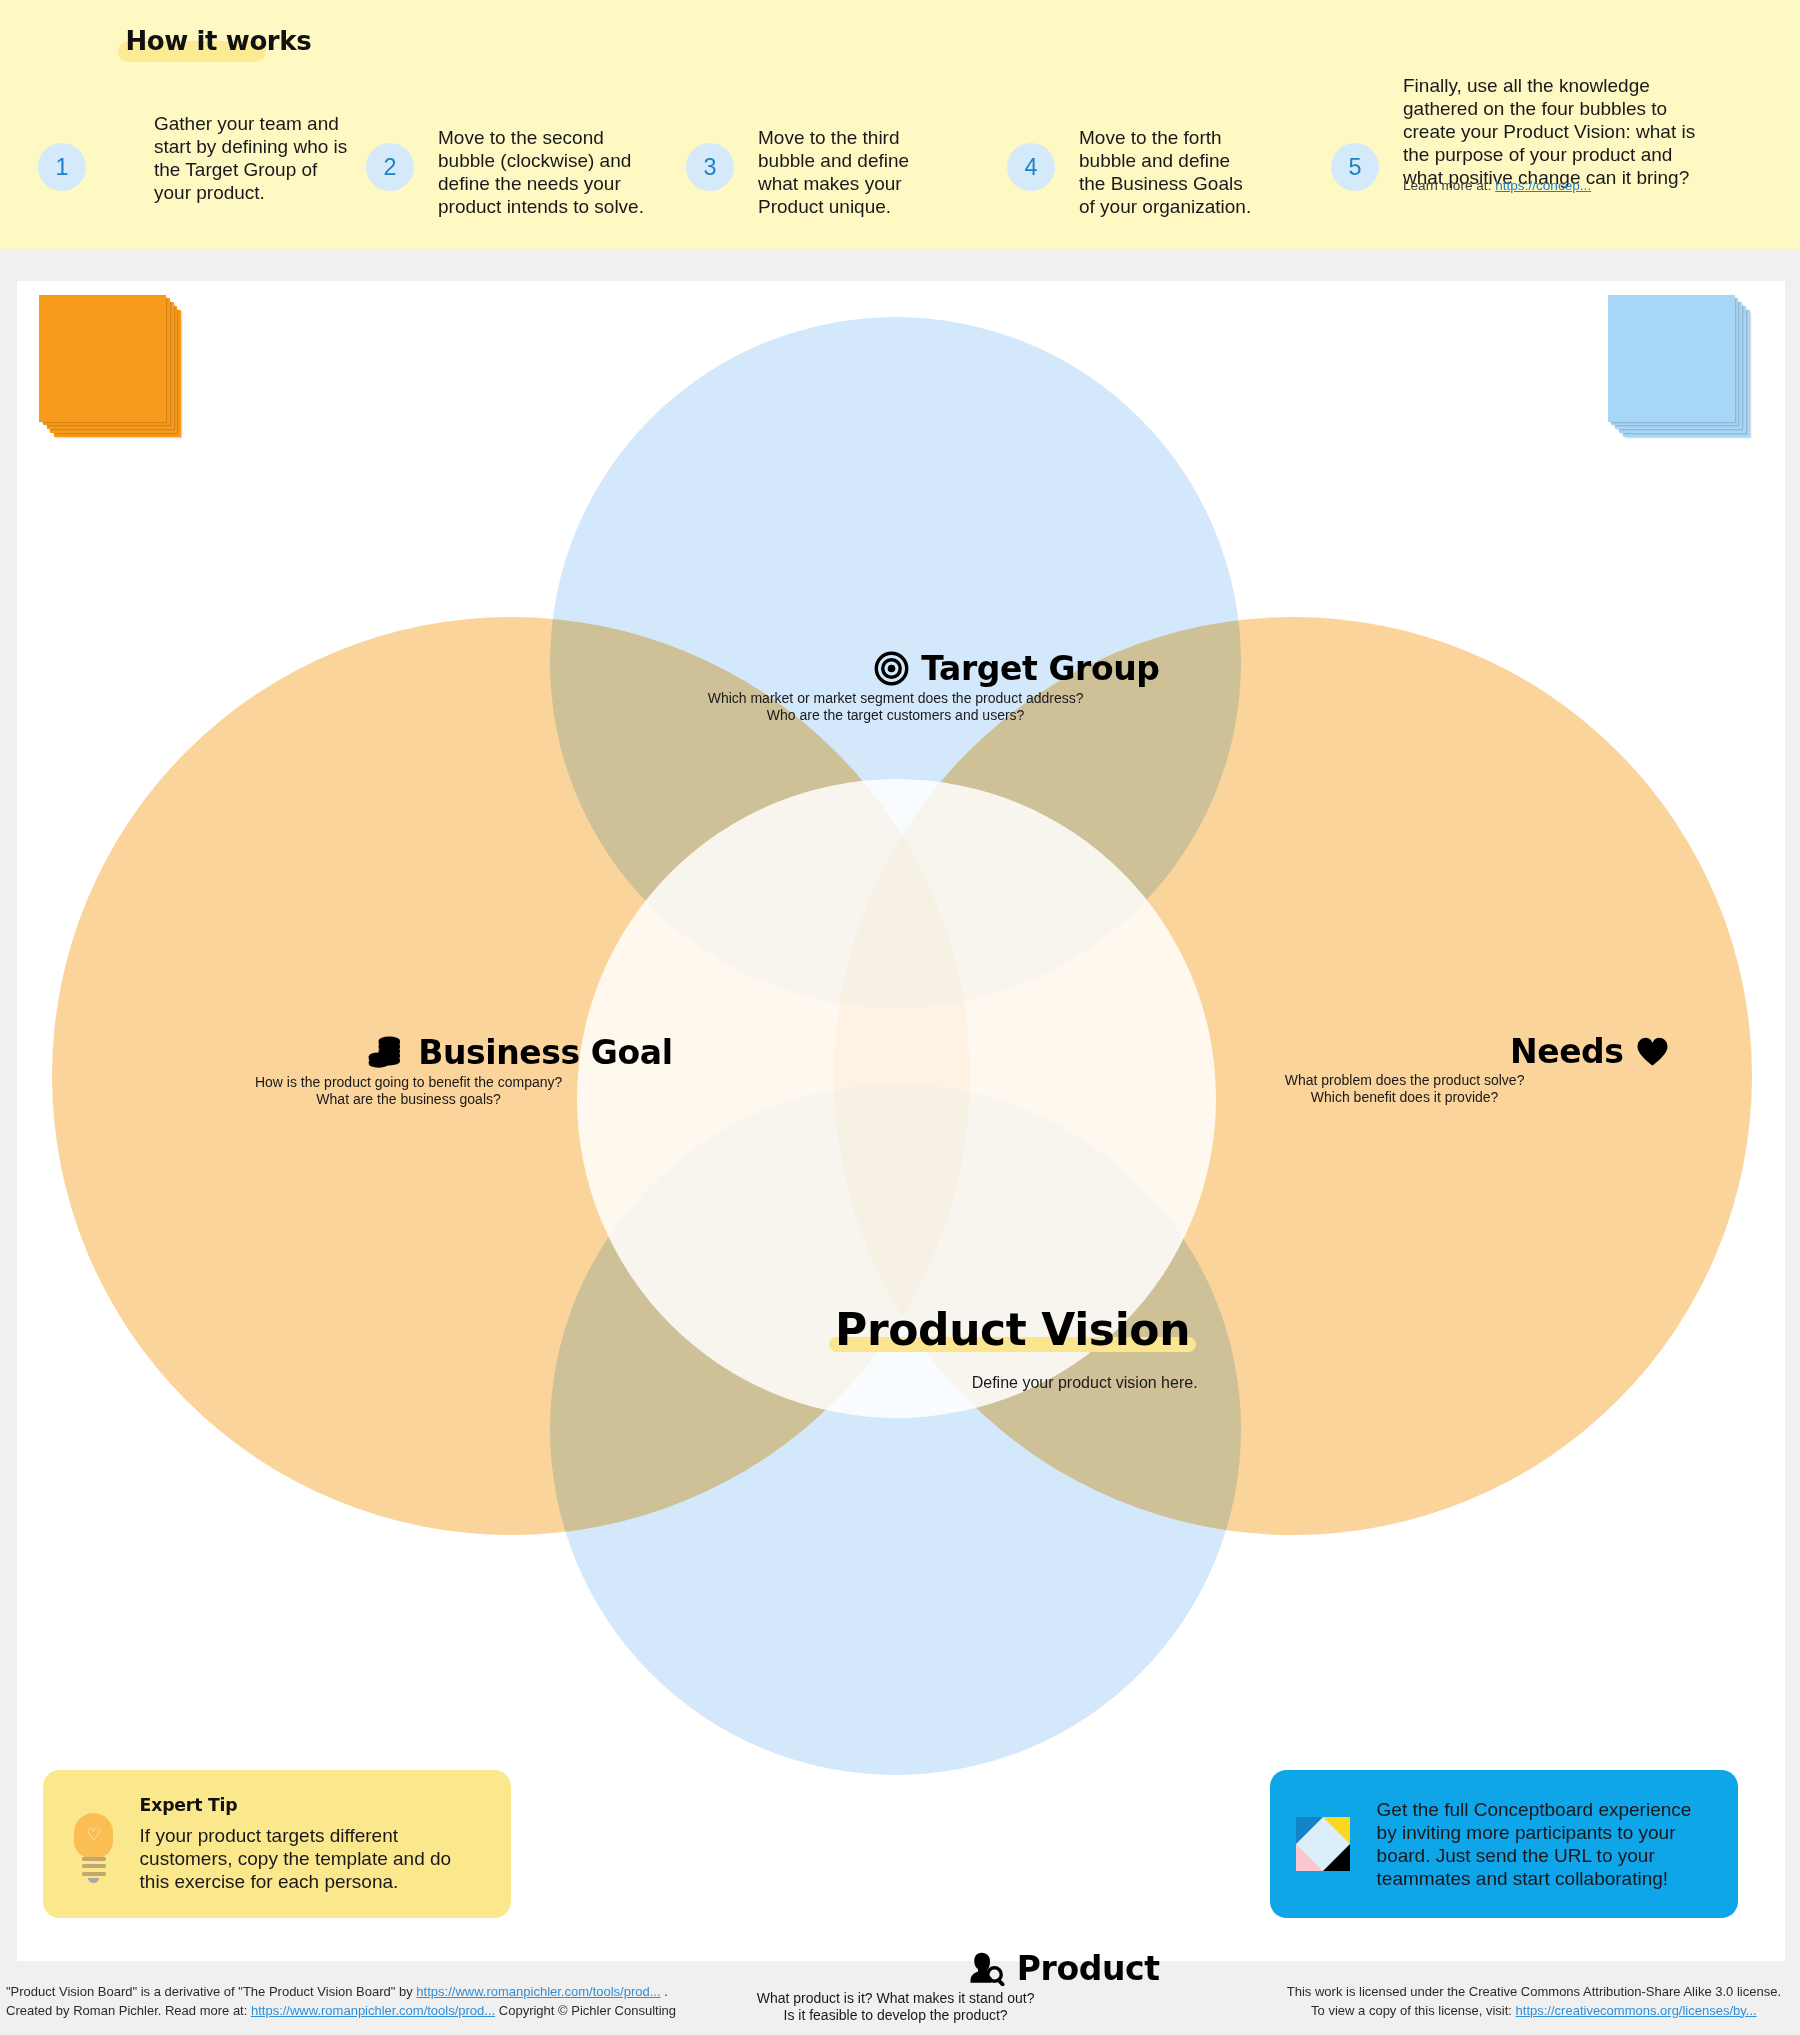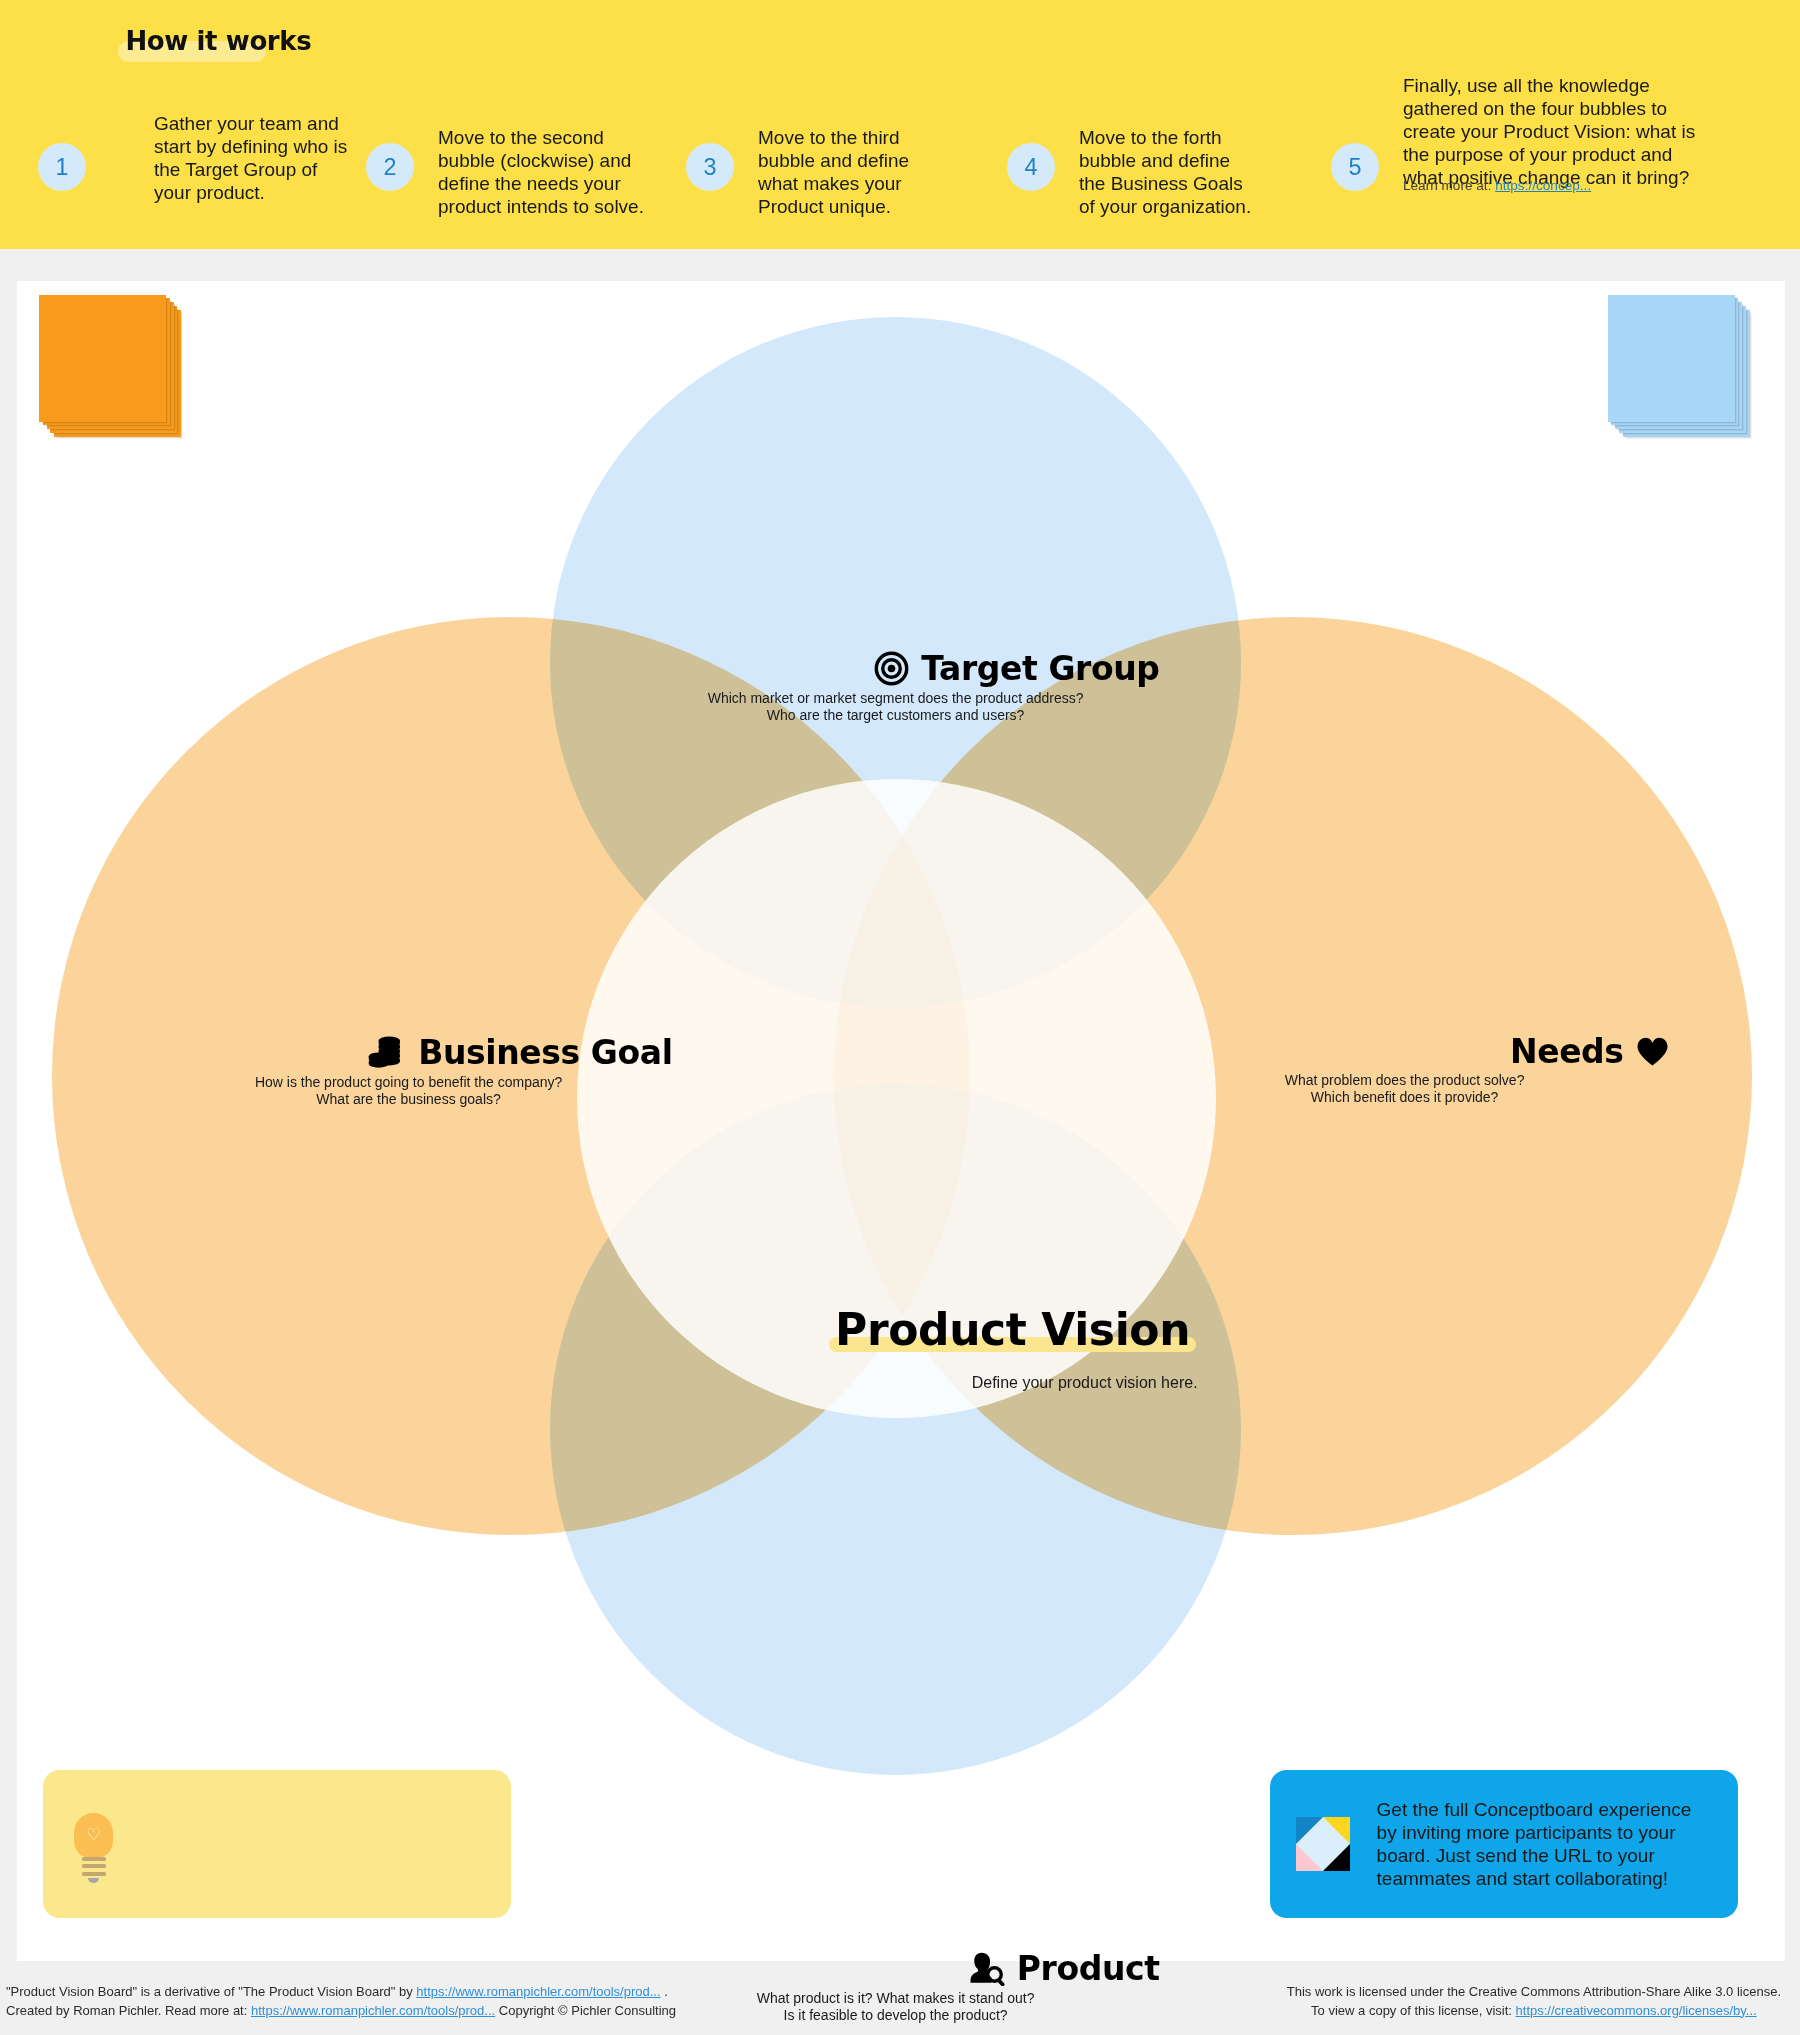--- a/index.html
+++ b/index.html
@@ -18,21 +18,21 @@
     height: 2035px;
     background: #f0f0f0;
   }
 
   
   #header {
     position: absolute;
     left: 0; top: 0;
     width: 1801px;
     height: 249px;
-    background: #fde047;
+    background: #fef9c3;
   }
 
   .how-title-wrap {
     position: absolute;
     left: 121px;
     top: 26px;
   }
   .how-title {
     position: relative;
     display: inline-block;
@@ -528,20 +528,24 @@
 
     <div class="card" id="card-tip">
       <div class="bulb">
         <div class="glass"></div>
         <div class="heart">♡</div>
         <div class="band b1"></div>
         <div class="band b2"></div>
         <div class="band b3"></div>
         <div class="tip"></div>
       </div>
+      <div class="tip-body">
+        <div class="tip-title">Expert Tip</div>
+        <div class="tip-text">If your product targets different customers, copy the template and do this exercise for each persona.</div>
+      </div>
     </div>
 
     <div class="card" id="card-cb">
       <span class="cb-logo">
         <svg width="54" height="54" viewBox="0 0 72 72">
           <rect x="0" y="0" width="72" height="72" fill="#dbeefb"></rect>
           <path d="M0 0 L36 0 L0 36 Z" fill="#1283c4"></path>
           <path d="M72 0 L72 36 L36 0 Z" fill="#ffd61e"></path>
           <path d="M0 36 L36 72 L0 72 Z" fill="#fcc7cf"></path>
           <path d="M72 36 L72 72 L36 72 Z" fill="#000000"></path>

